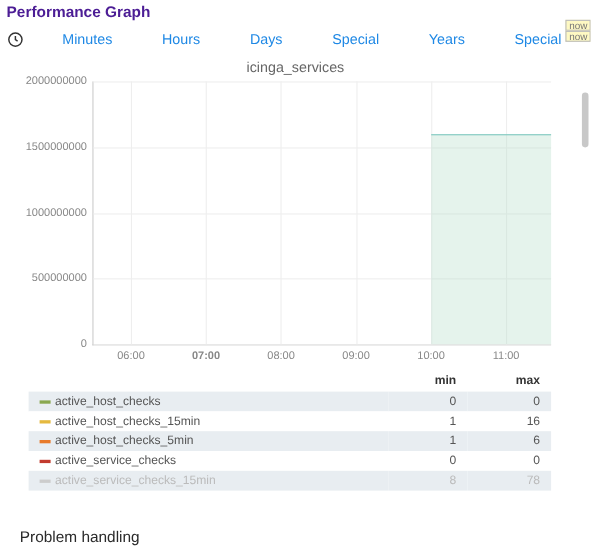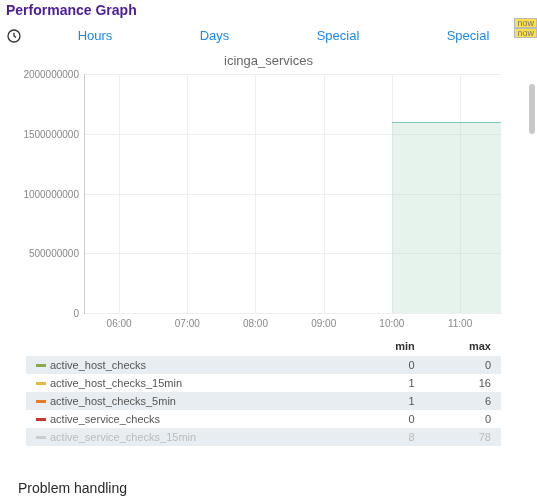--- a/index.html
+++ b/index.html
@@ -44,21 +44,21 @@
   .now-buttons {
     position: absolute;
     right: 0;
     top: 18px;
     display: flex;
     flex-direction: column;
     gap: 0;
   }
   .now-btn {
     border: 1px solid #bbb;
-    background: #fde047;
+    background: #fef9c3;
     font-size: 9px;
     color: #777;
     padding: 0 2px;
     height: 10px;
     line-height: 8px;
     cursor: pointer;
     margin-left: 10px;
   }
   .chart-wrap {
     padding: 0 18px;
@@ -163,23 +163,25 @@
 
 <div class="section-title">Performance Graph</div>
 
 <div class="tabs-row">
   <span class="clock-icon">
     <svg viewBox="0 0 24 24" width="16" height="16" fill="none" stroke="#333" stroke-width="2">
       <circle cx="12" cy="12" r="9"></circle>
         <path d="M12 7v5l3 2"></path>
     </svg>
   </span>
+  <span class="tab-item">Minutes</span>
   <span class="tab-item">Hours</span>
   <span class="tab-item">Days</span>
   <span class="tab-item">Special</span>
+  <span class="tab-item">Years</span>
   <span class="tab-item">Special</span>
 </div>
 
 <div class="now-buttons">
   <button class="now-btn">now</button>
   <button class="now-btn">now</button>
 </div>
 
 <div class="chart-wrap">
   <div class="chart-title">icinga_services</div>
@@ -190,21 +192,21 @@
       <div class="ylabel" style="top: 75%;">500000000</div>
       <div class="grid-h" style="top: 50%;"></div>
       <div class="ylabel" style="top: 50%;">1000000000</div>
       <div class="grid-h" style="top: 25%;"></div>
       <div class="ylabel" style="top: 25%;">1500000000</div>
       <div class="grid-h" style="top: 0%;"></div>
       <div class="ylabel" style="top: 0%;">2000000000</div>
       <div class="grid-v" style="left: 8.19672%;"></div>
       <div class="xlabel" style="left: 8.19672%;">06:00</div>
       <div class="grid-v" style="left: 24.5902%;"></div>
-      <div class="xlabel" style="left: 24.5902%;">07:00</div>
+      <div class="xlabel" style="left: 24.5902%; font-weight: bold;">07:00</div>
       <div class="grid-v" style="left: 40.9836%;"></div>
       <div class="xlabel" style="left: 40.9836%;">08:00</div>
       <div class="grid-v" style="left: 57.377%;"></div>
       <div class="xlabel" style="left: 57.377%;">09:00</div>
       <div class="grid-v" style="left: 73.7705%;"></div>
       <div class="xlabel" style="left: 73.7705%;">10:00</div>
       <div class="grid-v" style="left: 90.1639%;"></div>
       <div class="xlabel" style="left: 90.1639%;">11:00</div>
       <div class="data-area" style="left: 73.7705%; width: 26.2295%; top: 20%; bottom: 0px;"></div>
     </div>

